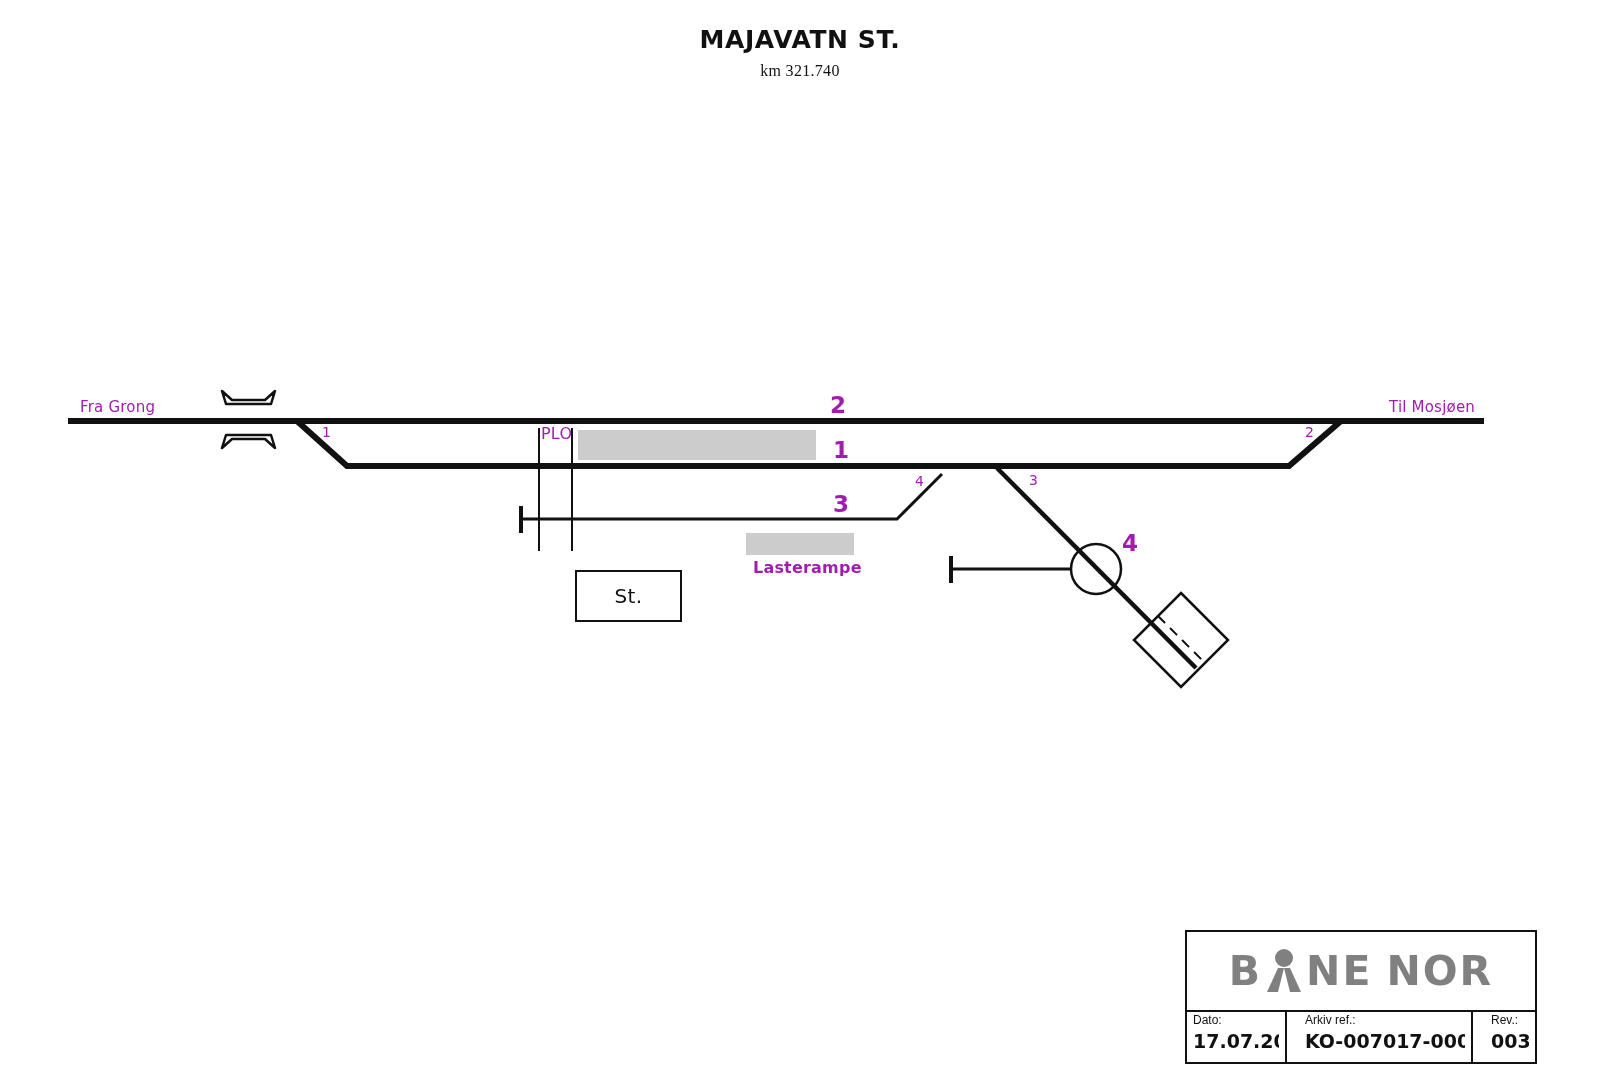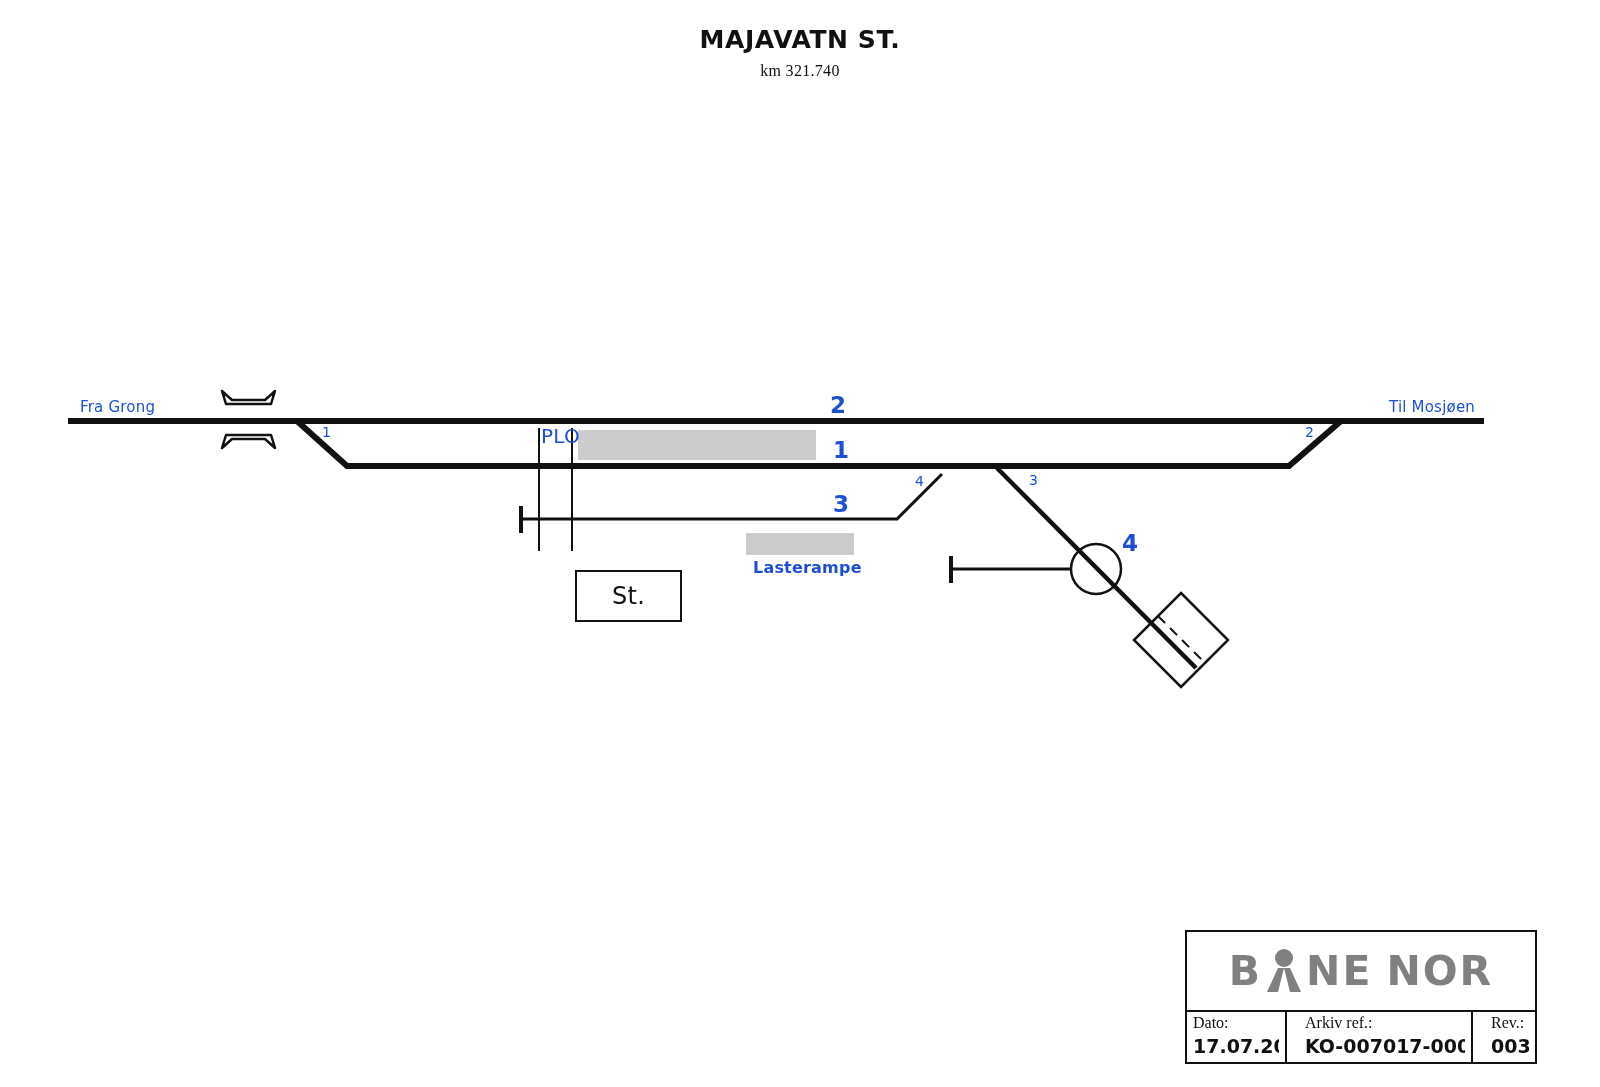--- a/index.html
+++ b/index.html
@@ -56,46 +56,46 @@
     left: 0; top: 0;
     width: 1600px;
     height: 1087px;
     display: block;
   }
 
   
   .lbl {
     position: absolute;
     font-family: "DejaVu Sans", sans-serif;
-    color: #1d4ed8;
+    color: #a21caf;
     white-space: nowrap;
     pointer-events: none;
   }
   .lbl-endpoint {
     font-size: 15px;
     letter-spacing: 0.2px;
   }
   .lbl-track-big {
     font-size: 23px;
     font-weight: bold;
   }
   .lbl-switch {
     font-size: 14px;
     font-weight: normal;
   }
   .lbl-plo {
-    font-size: 20px;
+    font-size: 16px;
     letter-spacing: 0.2px;
   }
   .lbl-ramp {
     font-size: 16px;
     letter-spacing: 0.2px;
   }
   .lbl-st {
-    font-size: 24px;
+    font-size: 20px;
     letter-spacing: 0.3px;
   }
 
   .st-box {
     position: absolute;
     border: 2px solid #111111;
     background: #ffffff;
     display: flex;
     align-items: center;
     justify-content: center;
@@ -140,22 +140,22 @@
     display: flex;
     height: 50px;
   }
   .field {
     position: relative;
     height: 100%;
     padding: 2px 6px 0 6px;
   }
   .field + .field { border-left: 2px solid #111111; padding-left: 18px; }
   .field-label {
-    font-family: Liberation Serif, serif;
-    font-size: 16px;
+    font-family: Liberation Sans, sans-serif;
+    font-size: 12px;
     color: #111111;
     line-height: 1.1;
   }
   .field-value {
     font-family: "DejaVu Sans", sans-serif;
     font-size: 19px;
     font-weight: bold;
     color: #111111;
     line-height: 1.2;
     margin-top: 3px;

